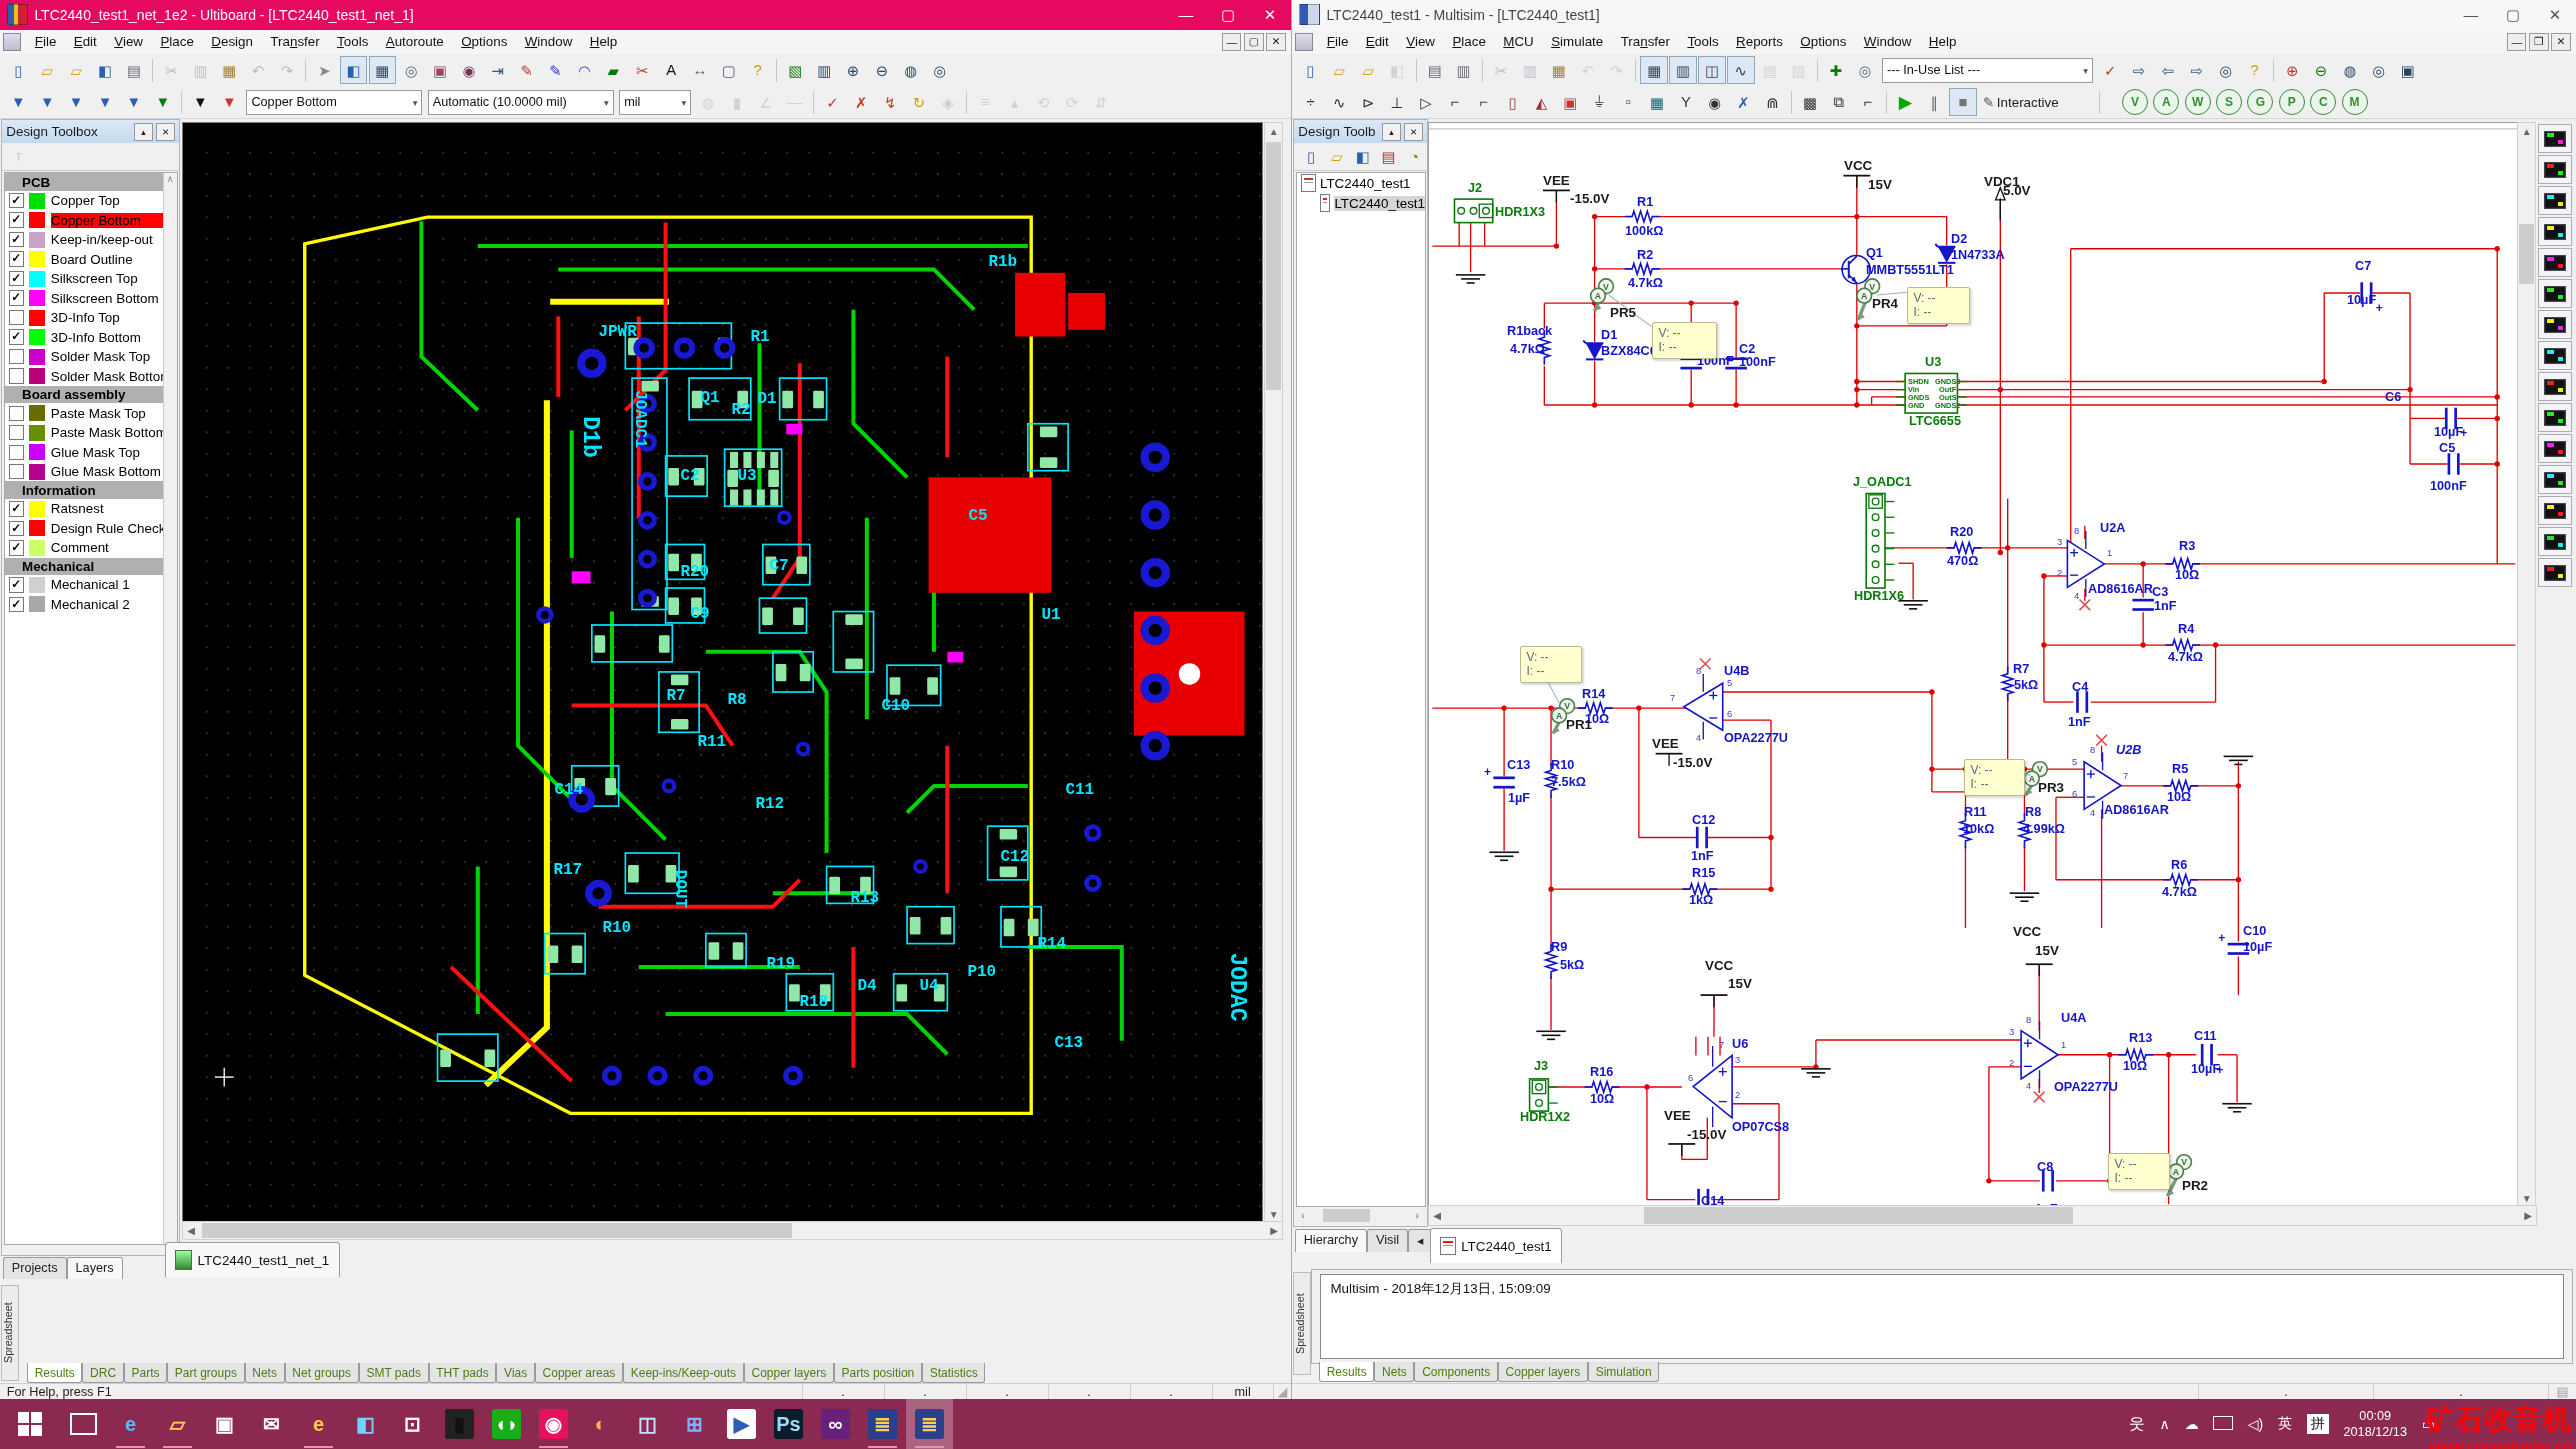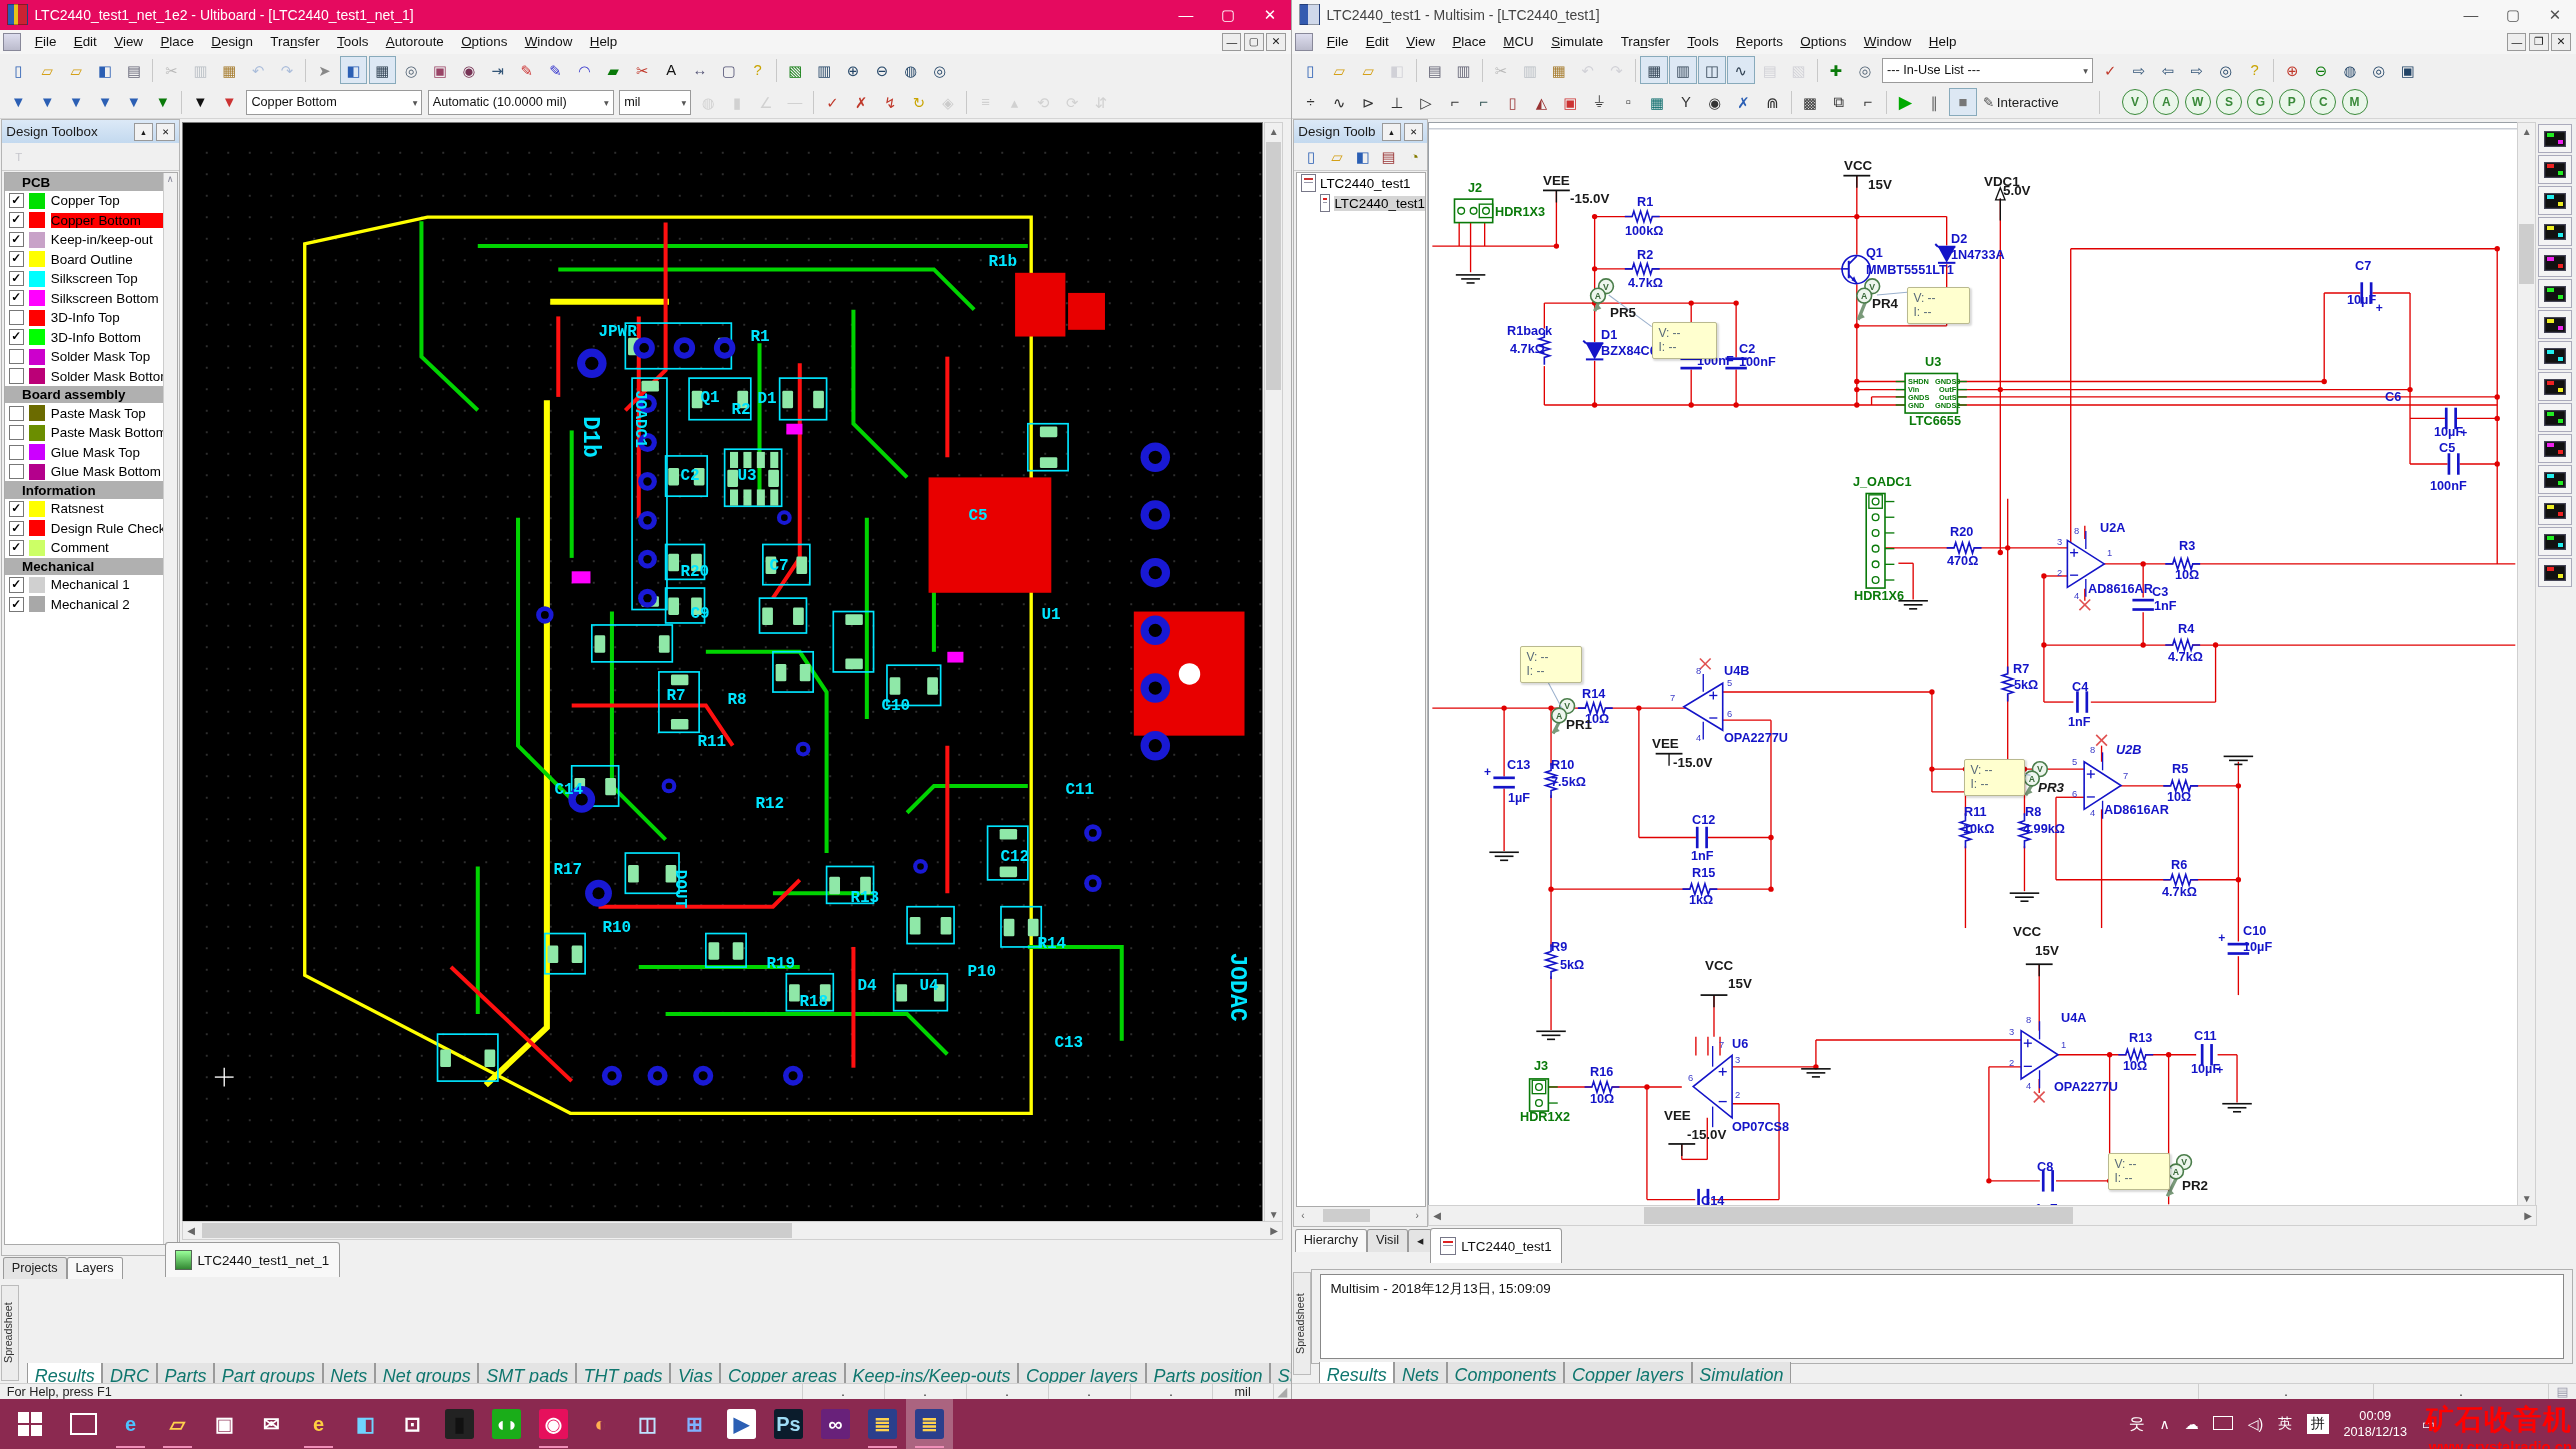--- a/index.html
+++ b/index.html
@@ -55,21 +55,21 @@
   .sb{position:absolute;background:#f0f0f0;border:0.7px solid #d0d0d0;}
   .sb .thumb{position:absolute;background:#cdcdcd;}
   .sb .sbarr{position:absolute;color:#666;font-size:10px;display:flex;align-items:center;justify-content:center;}
   
   .doctab{position:absolute;display:flex;align-items:center;gap:5.4px;background:#f8f8f8;border:0.7px solid #9a9a9a;border-bottom:none;border-radius:3.4px 3.4px 0 0;font-size:13.4px;padding:0 9.4px;height:34px;color:#111;}
   
   .sheet{position:absolute;background:#f0f0f0;border:0.7px solid #b0b0b0;}
   .sheet .inner{position:absolute;left:8px;top:4px;right:8px;bottom:4px;background:#fff;border:0.7px solid #888;font-size:13.4px;padding:5.4px 9.4px;color:#111;}
   .side-strip{position:absolute;width:16px;background:#ececec;border:0.7px solid #bbb;writing-mode:vertical-rl;transform:rotate(180deg);font-size:10.7px;color:#333;text-align:center;}
   .sheet-tabs{position:absolute;display:flex;}
-  .sh-tab{border:0.7px solid #9a9a9a;border-top:none;background:#e4e4e4;font-size:18px;padding:2.7px 6.7px;border-radius:0 0 2.7px 2.7px;color:#0f766e;white-space:nowrap;font-style:italic;}
+  .sh-tab{border:0.7px solid #9a9a9a;border-top:none;background:#e4e4e4;font-size:12px;padding:2.7px 6.7px;border-radius:0 0 2.7px 2.7px;color:#4d7c0f;white-space:nowrap;}
   .sh-tab.on{background:#fff;}
   .statusbar{position:absolute;background:#f0f0f0;border-top:0.7px solid #cfcfcf;display:flex;align-items:center;font-size:12.7px;color:#222;}
   .st-cell{border-left:0.7px solid #cfcfcf;height:100%;display:flex;align-items:center;justify-content:center;}
   
   .tree-row{display:flex;align-items:center;height:20px;font-size:13.4px;color:#000;gap:4px;}
   .tree-row.sel .tlab{background:#d5d5d5;}
   .docico{width:13.4px;height:16px;background:#fff;border:0.7px solid #778;position:relative;}
   .docico i{position:absolute;left:2px;top:2.7px;right:2px;height:2px;background:#c33;}
   .docico em{position:absolute;left:2px;top:6.7px;right:2px;height:1.3px;background:#99a;}
   
@@ -1210,21 +1210,21 @@
           <div class="sch-lab b" style="left: 263px; top: 690px;">C12</div>
           <div class="sch-lab b" style="left: 262px; top: 726px;">1nF</div>
           <div class="sch-lab b" style="left: 263px; top: 743px;">R15</div>
           <div class="sch-lab b" style="left: 260px; top: 770px;">1kΩ</div>
           <div class="sch-lab b" style="left: 122px; top: 817px;">R9</div>
           <div class="sch-lab b" style="left: 131px; top: 835px;">5kΩ</div>
           <div class="sch-lab b" style="left: 535px; top: 682px;">R11</div>
           <div class="sch-lab b" style="left: 534px; top: 699px;">10kΩ</div>
           <div class="sch-lab b" style="left: 596px; top: 682px;">R8</div>
           <div class="sch-lab b" style="left: 594px; top: 699px;">4.99kΩ</div>
-          <div class="sch-lab k" style="left: 609px; top: 657px; font-style: italic;">PR3</div>
+          <div class="sch-lab k" style="left: 609px; top: 657px;">PR3</div>
           <div class="sch-lab b" style="left: 687px; top: 620px; font-style: italic;">U2B</div>
           <div class="sch-lab b" style="left: 675px; top: 680px;">AD8616AR</div>
           <div class="sch-lab b" style="left: 743px; top: 639px;">R5</div>
           <div class="sch-lab b" style="left: 738px; top: 667px;">10Ω</div>
           <div class="sch-lab b" style="left: 742px; top: 735px;">R6</div>
           <div class="sch-lab b" style="left: 733px; top: 762px;">4.7kΩ</div>
           <div class="sch-lab b" style="left: 814px; top: 801px;">C10</div>
           <div class="sch-lab b" style="left: 814px; top: 817px;">10µF</div>
           <div class="sch-lab k" style="left: 584px; top: 801px;">VCC</div>
           <div class="sch-lab k" style="left: 606px; top: 820px;">15V</div>

